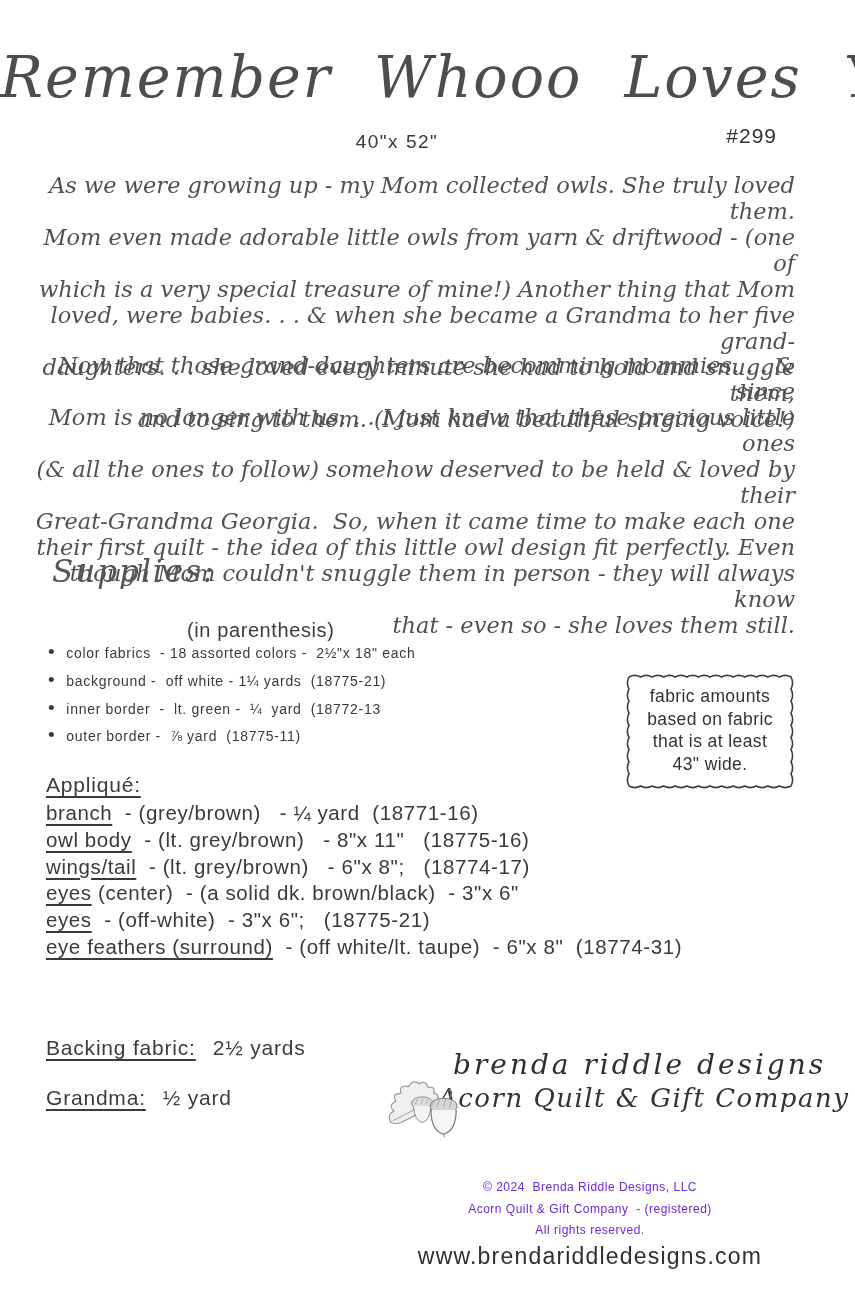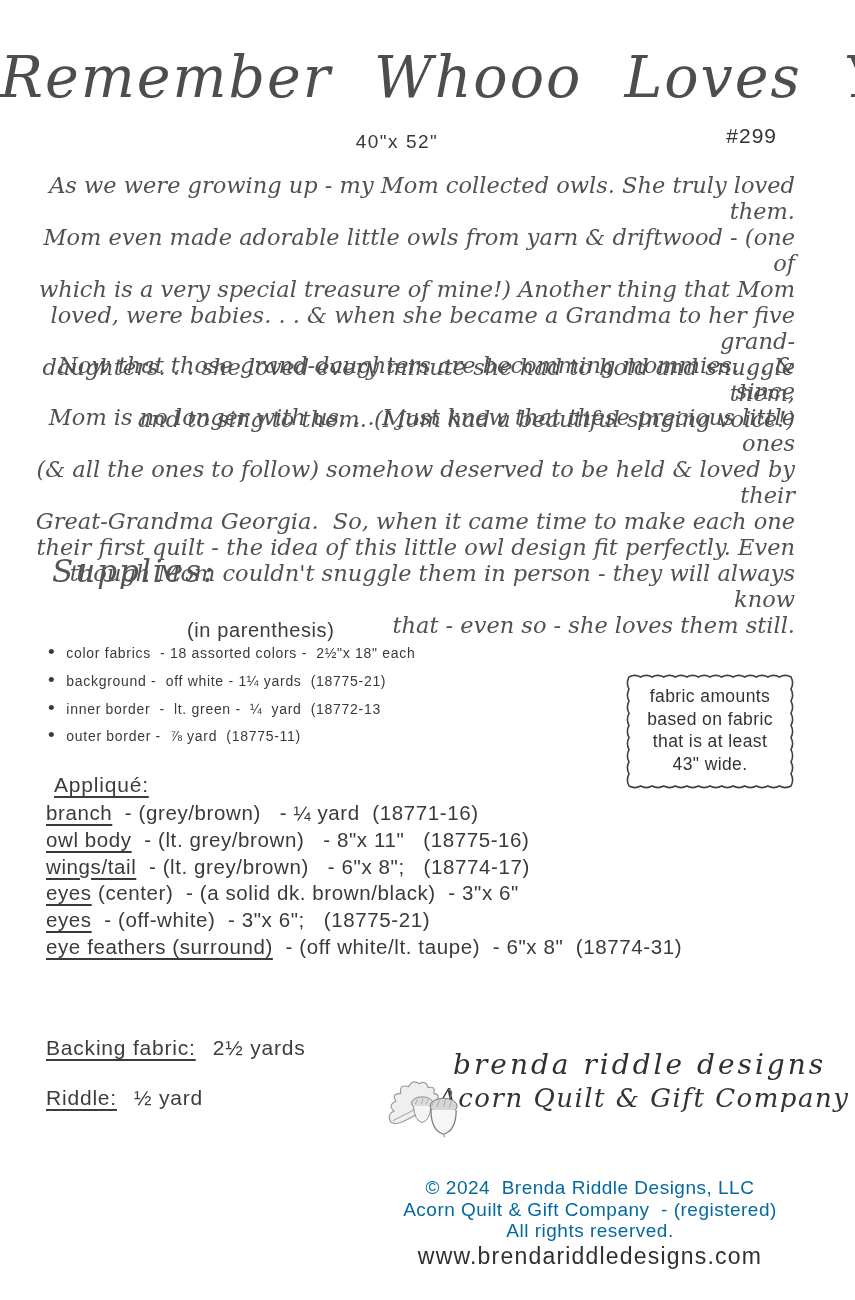--- a/index.html
+++ b/index.html
@@ -68,21 +68,21 @@
   .note-box svg { position:absolute; top:0; left:0; }
   .note-box-text {
     position:absolute; top:13px; left:0; width:172px;
     text-align:center; font-size:17.5px; line-height:22.5px;
     letter-spacing:0.4px; white-space:pre-wrap; color:#333;
   }
   
   .applique { position:absolute; top:770px; left:46px; }
   .applique-heading {
     font-size:21px; letter-spacing:0.8px; line-height:30px;
-    text-decoration:underline; text-underline-offset:4px; text-decoration-thickness:1.5px;margin-left:8px;
+    text-decoration:underline; text-underline-offset:4px; text-decoration-thickness:1.5px;
   }
   .applique-row {
     font-size:20.5px; line-height:26.8px; letter-spacing:0.6px;
     white-space:pre; color:#3a3a3a;
   }
   .term {
     text-decoration:underline; text-underline-offset:4px; text-decoration-thickness:1.5px;
   }
   
   .yardage-line { position:absolute; left:46px; font-size:21px; letter-spacing:0.8px; }
@@ -104,22 +104,22 @@
   }
   .logo-company {
     text-align:center; padding-left:55px; margin-top:2px;
     font-family:"DejaVu Serif", serif; font-style:italic;
     font-size:26px; letter-spacing:1.5px; color:#333;
     white-space:nowrap;
   }
   
   .copyright {
     position:absolute; top:1177px; left:340px; width:500px;
-    text-align:center; font-size:19px; line-height:21.5px;
-    letter-spacing:0.5px; white-space:pre-wrap; color:#0369a1;
+    text-align:center; font-size:12px; line-height:21.5px;
+    letter-spacing:0.5px; white-space:pre-wrap; color:#6d28d9;
   }
   .website {
     position:absolute; top:1243px; left:330px; width:520px;
     text-align:center; font-size:23px; letter-spacing:1.2px; color:#2f2f2f;
   }
 </style>
 </head>
 <body>
 
 <div class="page">
@@ -171,21 +171,21 @@
     <div class="applique-row"><span class="term">wings/tail</span><span>  - (lt. grey/brown)   - 6"x 8";   (18774-17)</span></div>
     <div class="applique-row"><span class="term">eyes</span><span> (center)  - (a solid dk. brown/black)  - 3"x 6"</span></div>
     <div class="applique-row"><span class="term">eyes</span><span>  - (off-white)  - 3"x 6";   (18775-21)</span></div>
     <div class="applique-row"><span class="term">eye feathers (surround)</span><span>  - (off white/lt. taupe)  - 6"x 8"  (18774-31)</span></div>
   </div>
 
   <div class="yardage-line backing">
     <span class="term">Backing fabric:</span><span class="value">2½ yards</span>
   </div>
   <div class="yardage-line binding">
-    <span class="term">Riddle:</span><span class="value">½ yard</span>
+    <span class="term">Grandma:</span><span class="value">½ yard</span>
   </div>
 
   <div class="logo">
     <svg class="acorn" width="88" height="68" viewBox="0 0 90 70">
       <path d="M6,50 Q1,42 9,38 Q2,32 11,28 Q6,20 16,20 Q14,10 24,13 Q28,5 35,10 Q42,6 44,14 Q52,12 50,20 Q58,22 52,28 L44,34 Q30,44 16,50 Q10,52 6,50 Z" fill="#efefef" stroke="#9a9a9a" stroke-width="1.2"></path>
       <path d="M8,48 Q26,40 46,26" fill="none" stroke="#9a9a9a" stroke-width="1"></path>
       <ellipse cx="38" cy="30" rx="11" ry="6.5" fill="#dcdcdc" stroke="#8a8a8a"></ellipse>
       <path d="M29,33 Q30,48 38,50 Q46,48 47,33" fill="#f4f4f4" stroke="#8a8a8a"></path>
       <ellipse cx="60" cy="33" rx="14" ry="8" fill="#d6d6d6" stroke="#7b7b7b"></ellipse>
       <path d="M66,25 q5,-7 -1,-9" fill="none" stroke="#7b7b7b" stroke-width="1.5"></path>

